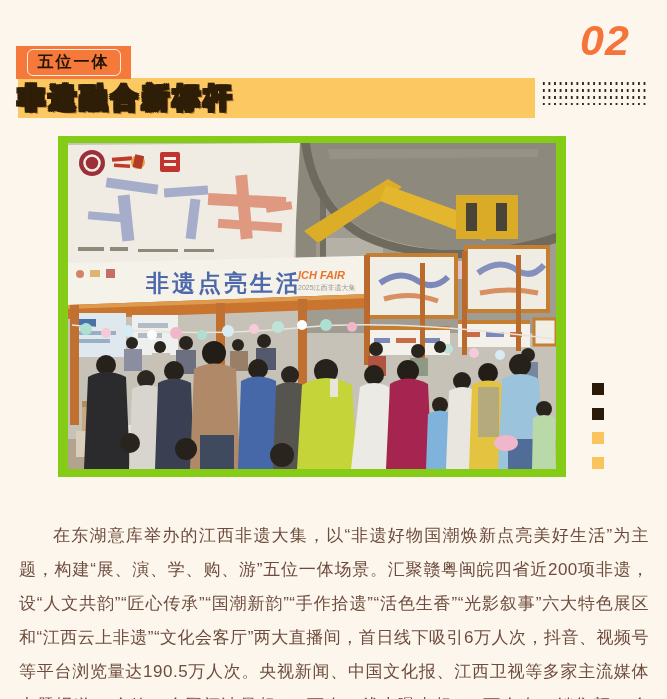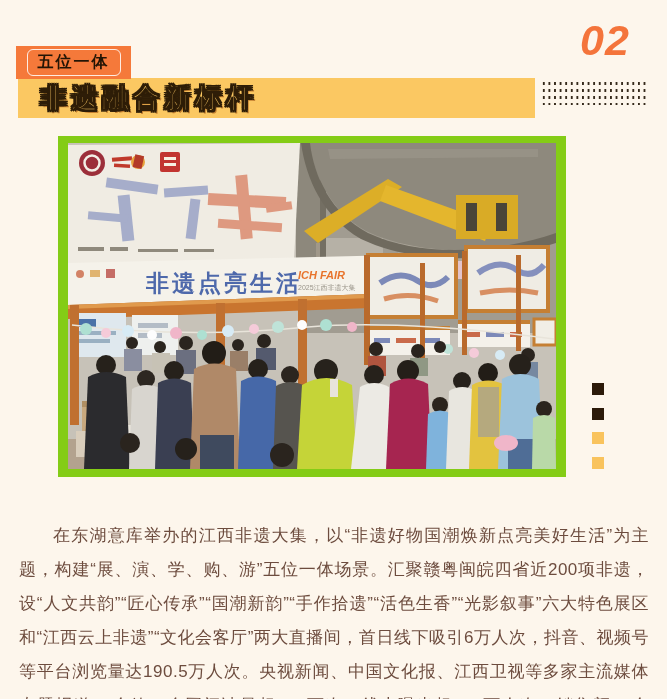--- a/index.html
+++ b/index.html
@@ -27,22 +27,22 @@
     line-height:1.4;white-space:nowrap;
   }
   .title-bar{
     position:absolute;left:18px;top:78px;
     width:517px;height:40px;
     background:#fbc862;
     display:flex;align-items:center;
     z-index:2;
   }
   .title-text{
-    margin-left:22px;
-    font-size:27px;font-weight:normal;letter-spacing:4px;
+    margin-left:0;
+    font-size:27px;font-weight:bold;letter-spacing:4px;
     color:#fbc862;
     -webkit-text-stroke:1.5px #2e1d07;
     text-shadow:
       -2px -2px 0 #2e1d07, 2px -2px 0 #2e1d07,
       -2px 2px 0 #2e1d07, 2px 2px 0 #2e1d07,
       0 -2px 0 #2e1d07, 0 2px 0 #2e1d07,
       -2px 0 0 #2e1d07, 2px 0 0 #2e1d07,
       3px 3px 0 rgba(186,115,40,.85);
     white-space:nowrap;
   }

